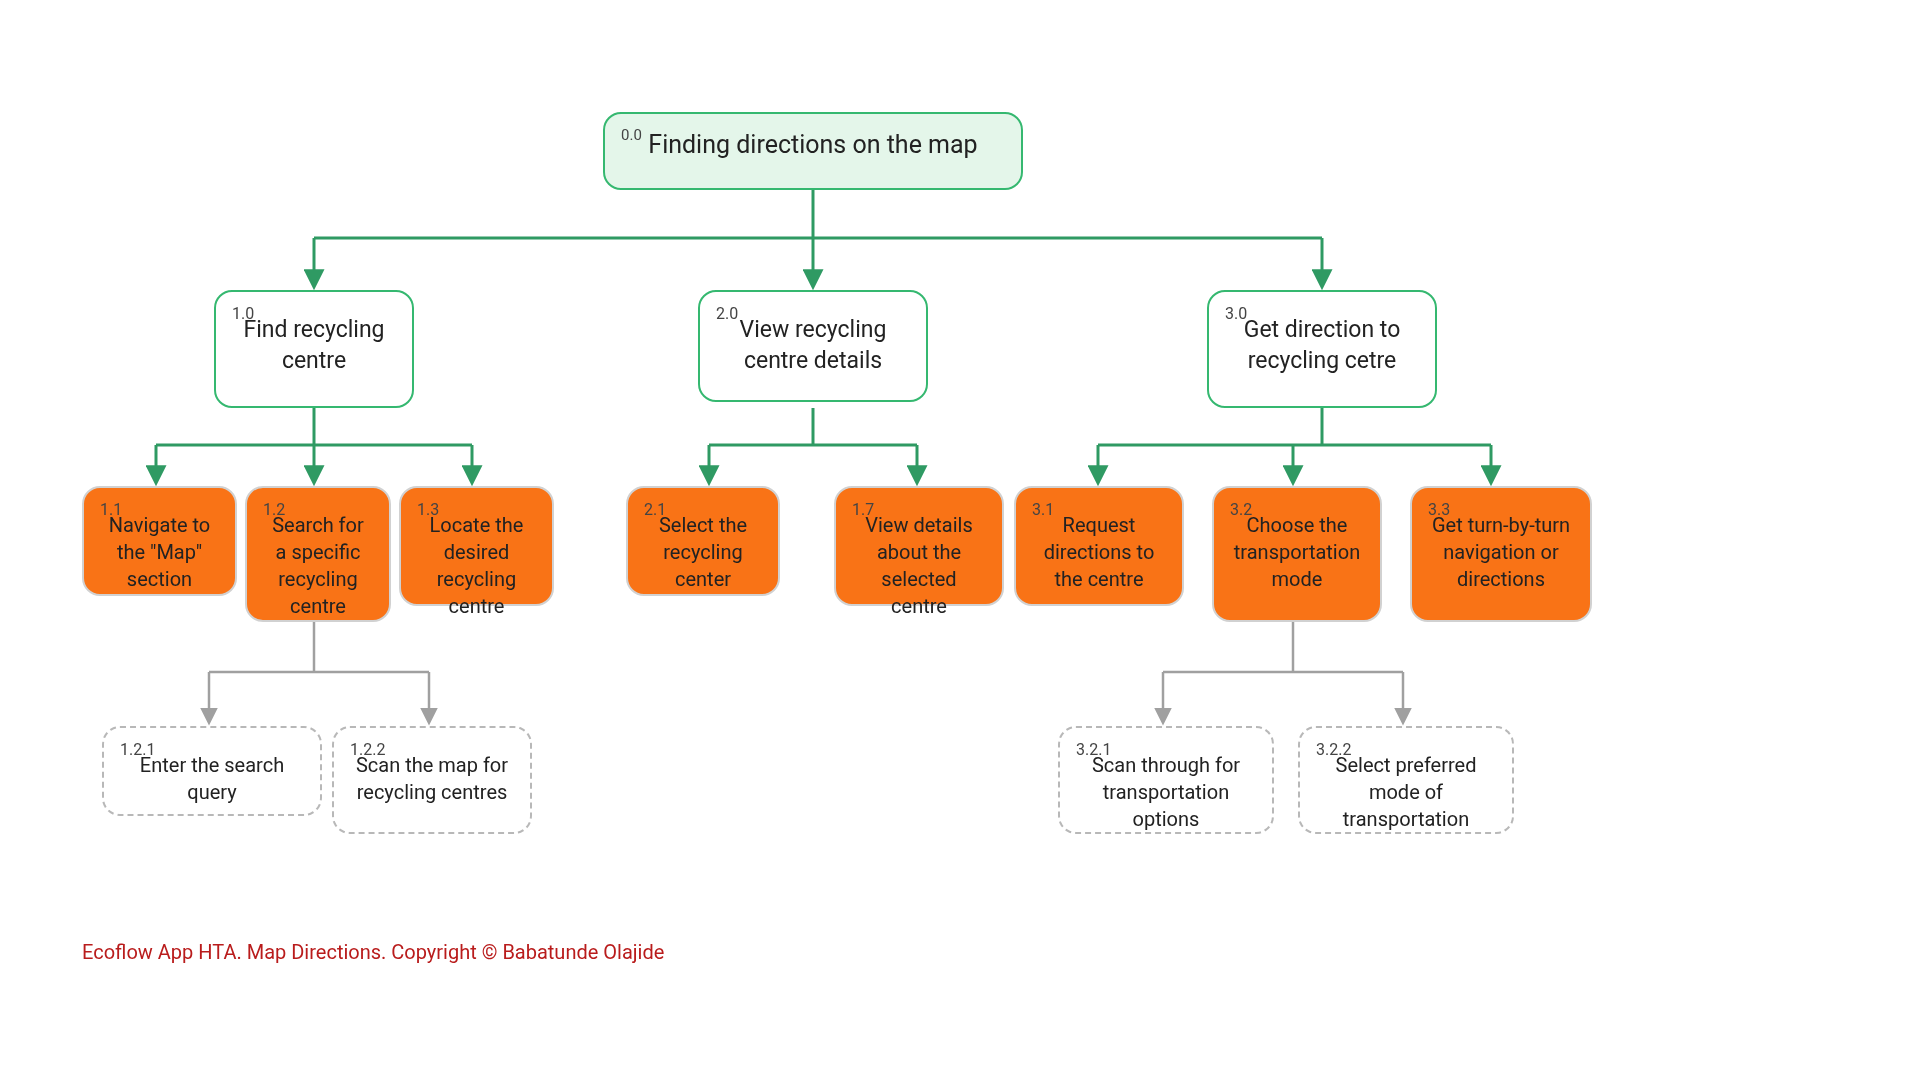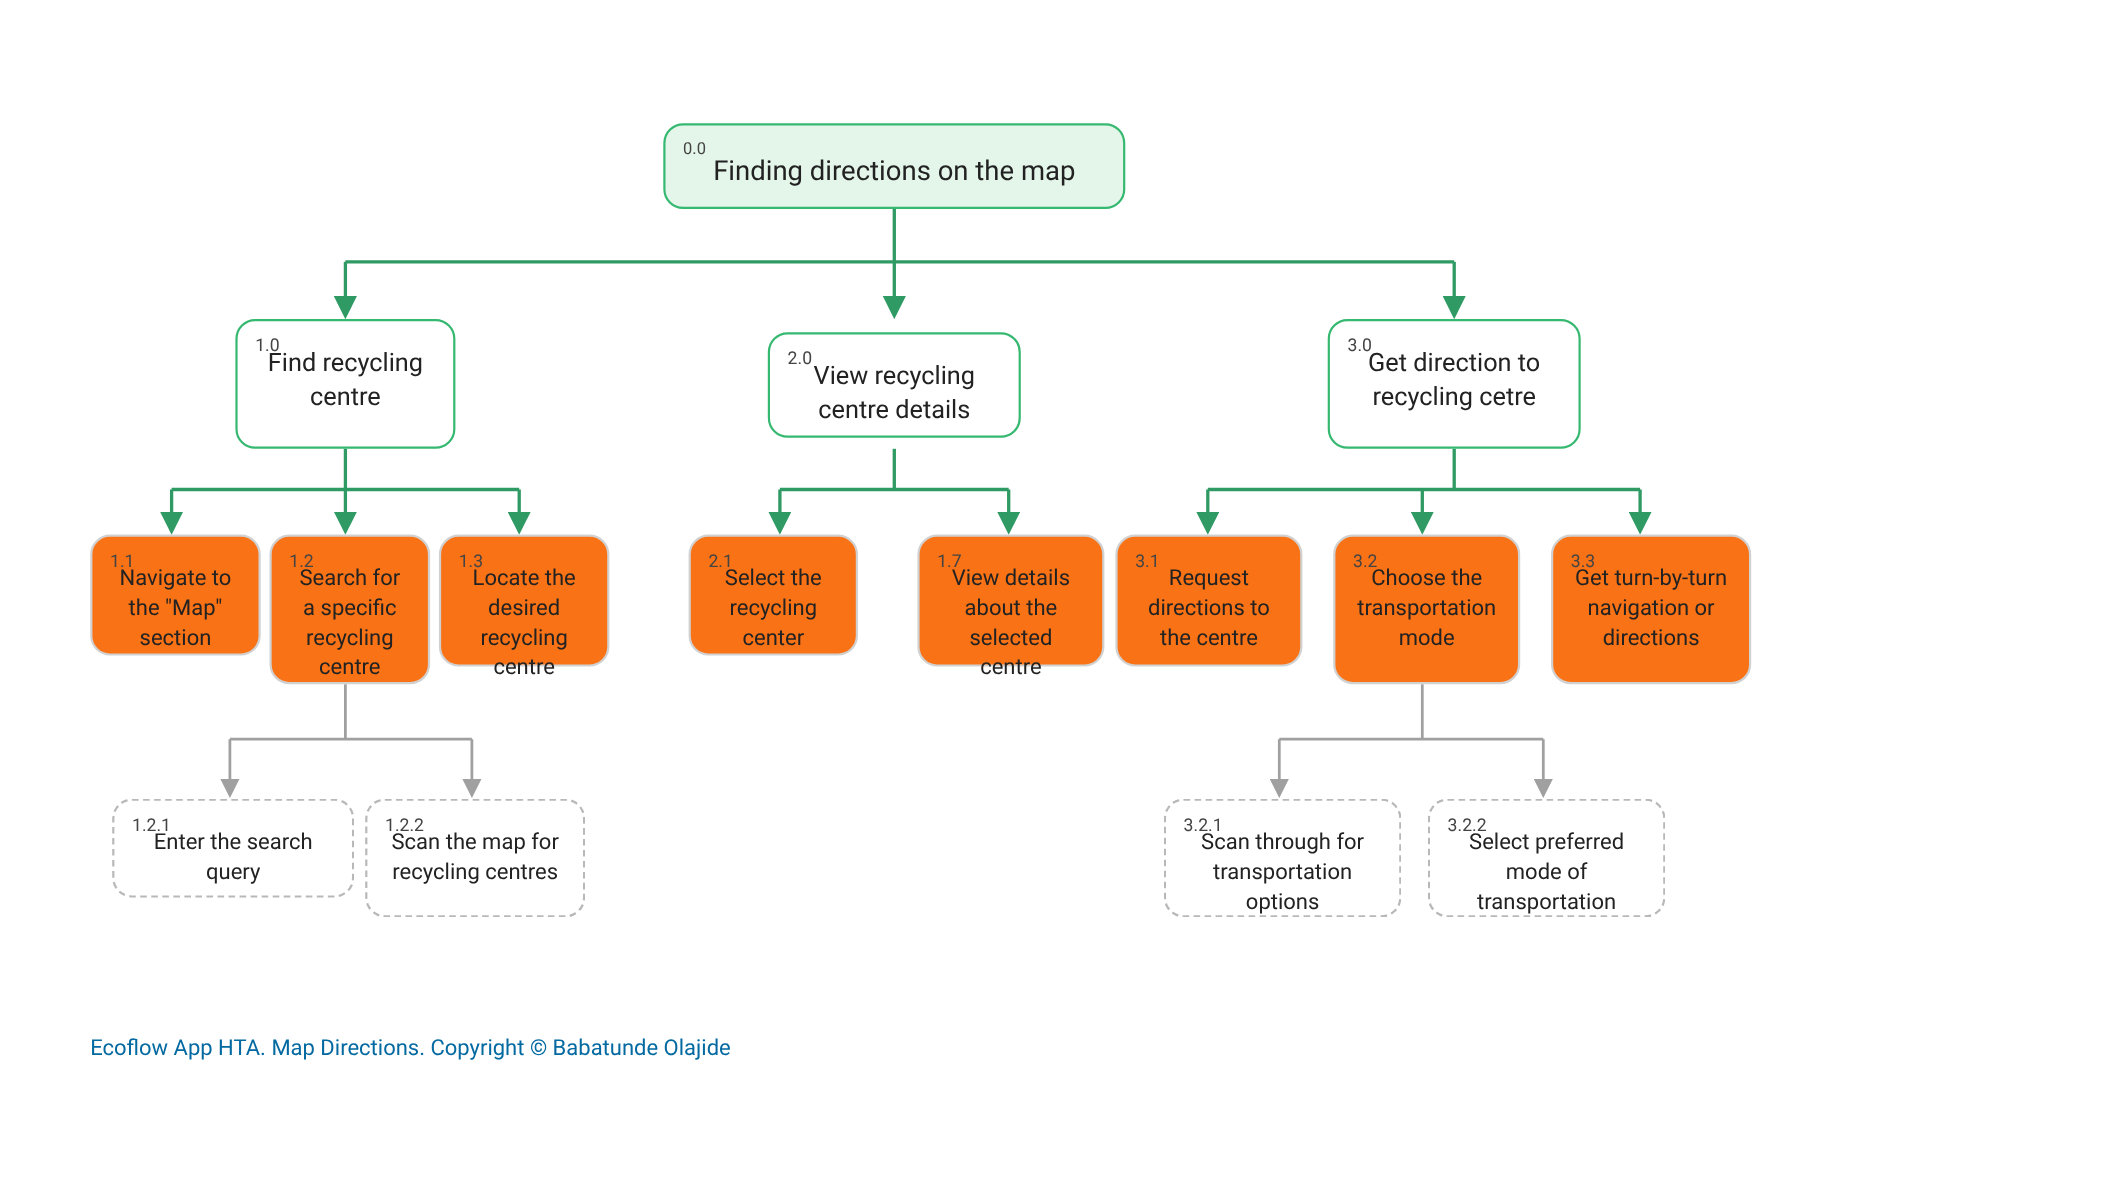--- a/index.html
+++ b/index.html
@@ -29,21 +29,21 @@
   .node .label {
     font-size: 22px;
     line-height: 1.35;
     color: #222;
     margin-top: 10px;
   }
   .root {
     border: 2px solid #35b870;
     background: #e4f6ea;
   }
-  .root .label { font-size: 25px; margin-top: 12px; }
+  .root .label { font-size: 25px; margin-top: 0; }
   .root .num { font-size: 15px; }
   .level1 {
     border: 2px solid #35b870;
     background: #ffffff;
   }
   .level1 .label { font-size: 23px; margin-top: 8px; }
   .level2 {
     border: 2px solid #d1d1d1;
     background: #f97316;
   }
@@ -57,21 +57,21 @@
     position: absolute;
     top: 0; left: 0;
     width: 1920px; height: 1080px;
     pointer-events: none;
   }
   .footer {
     position: absolute;
     left: 82px;
     top: 940px;
     font-size: 20px;
-    color: #0369a1;
+    color: #b91c1c;
   }
 </style>
 </head>
 <body>
 
 <svg class="connectors">
   <defs>
     <marker id="arrow-green" viewBox="0 0 10 10" refX="8" refY="5" markerWidth="7" markerHeight="7" orient="auto-start-reverse">
       <path d="M 0 0 L 10 5 L 0 10 z" fill="#2f9a63"></path>
     </marker>
@@ -116,21 +116,21 @@
 
 <div class="node root" style="left:603px; top:112px; width:420px; height:78px;">
   <div class="num">0.0</div>
   <div class="label">Finding directions on the map</div>
 </div>
 
 <div class="node level1" style="left:214px; top:290px; width:200px; height:118px;">
   <div class="num">1.0</div>
   <div class="label">Find recycling centre</div>
 </div>
-<div class="node level1" style="left:698px; top:290px; width:230px; height:96px;margin-top:12px;">
+<div class="node level1" style="left:698px; top:290px; width:230px; height:112px;">
   <div class="num">2.0</div>
   <div class="label">View recycling centre details</div>
 </div>
 <div class="node level1" style="left:1207px; top:290px; width:230px; height:118px;">
   <div class="num">3.0</div>
   <div class="label">Get direction to recycling cetre</div>
 </div>
 
 <div class="node level2" style="left:82px; top:486px; width:155px; height:110px;">
   <div class="num">1.1</div>

